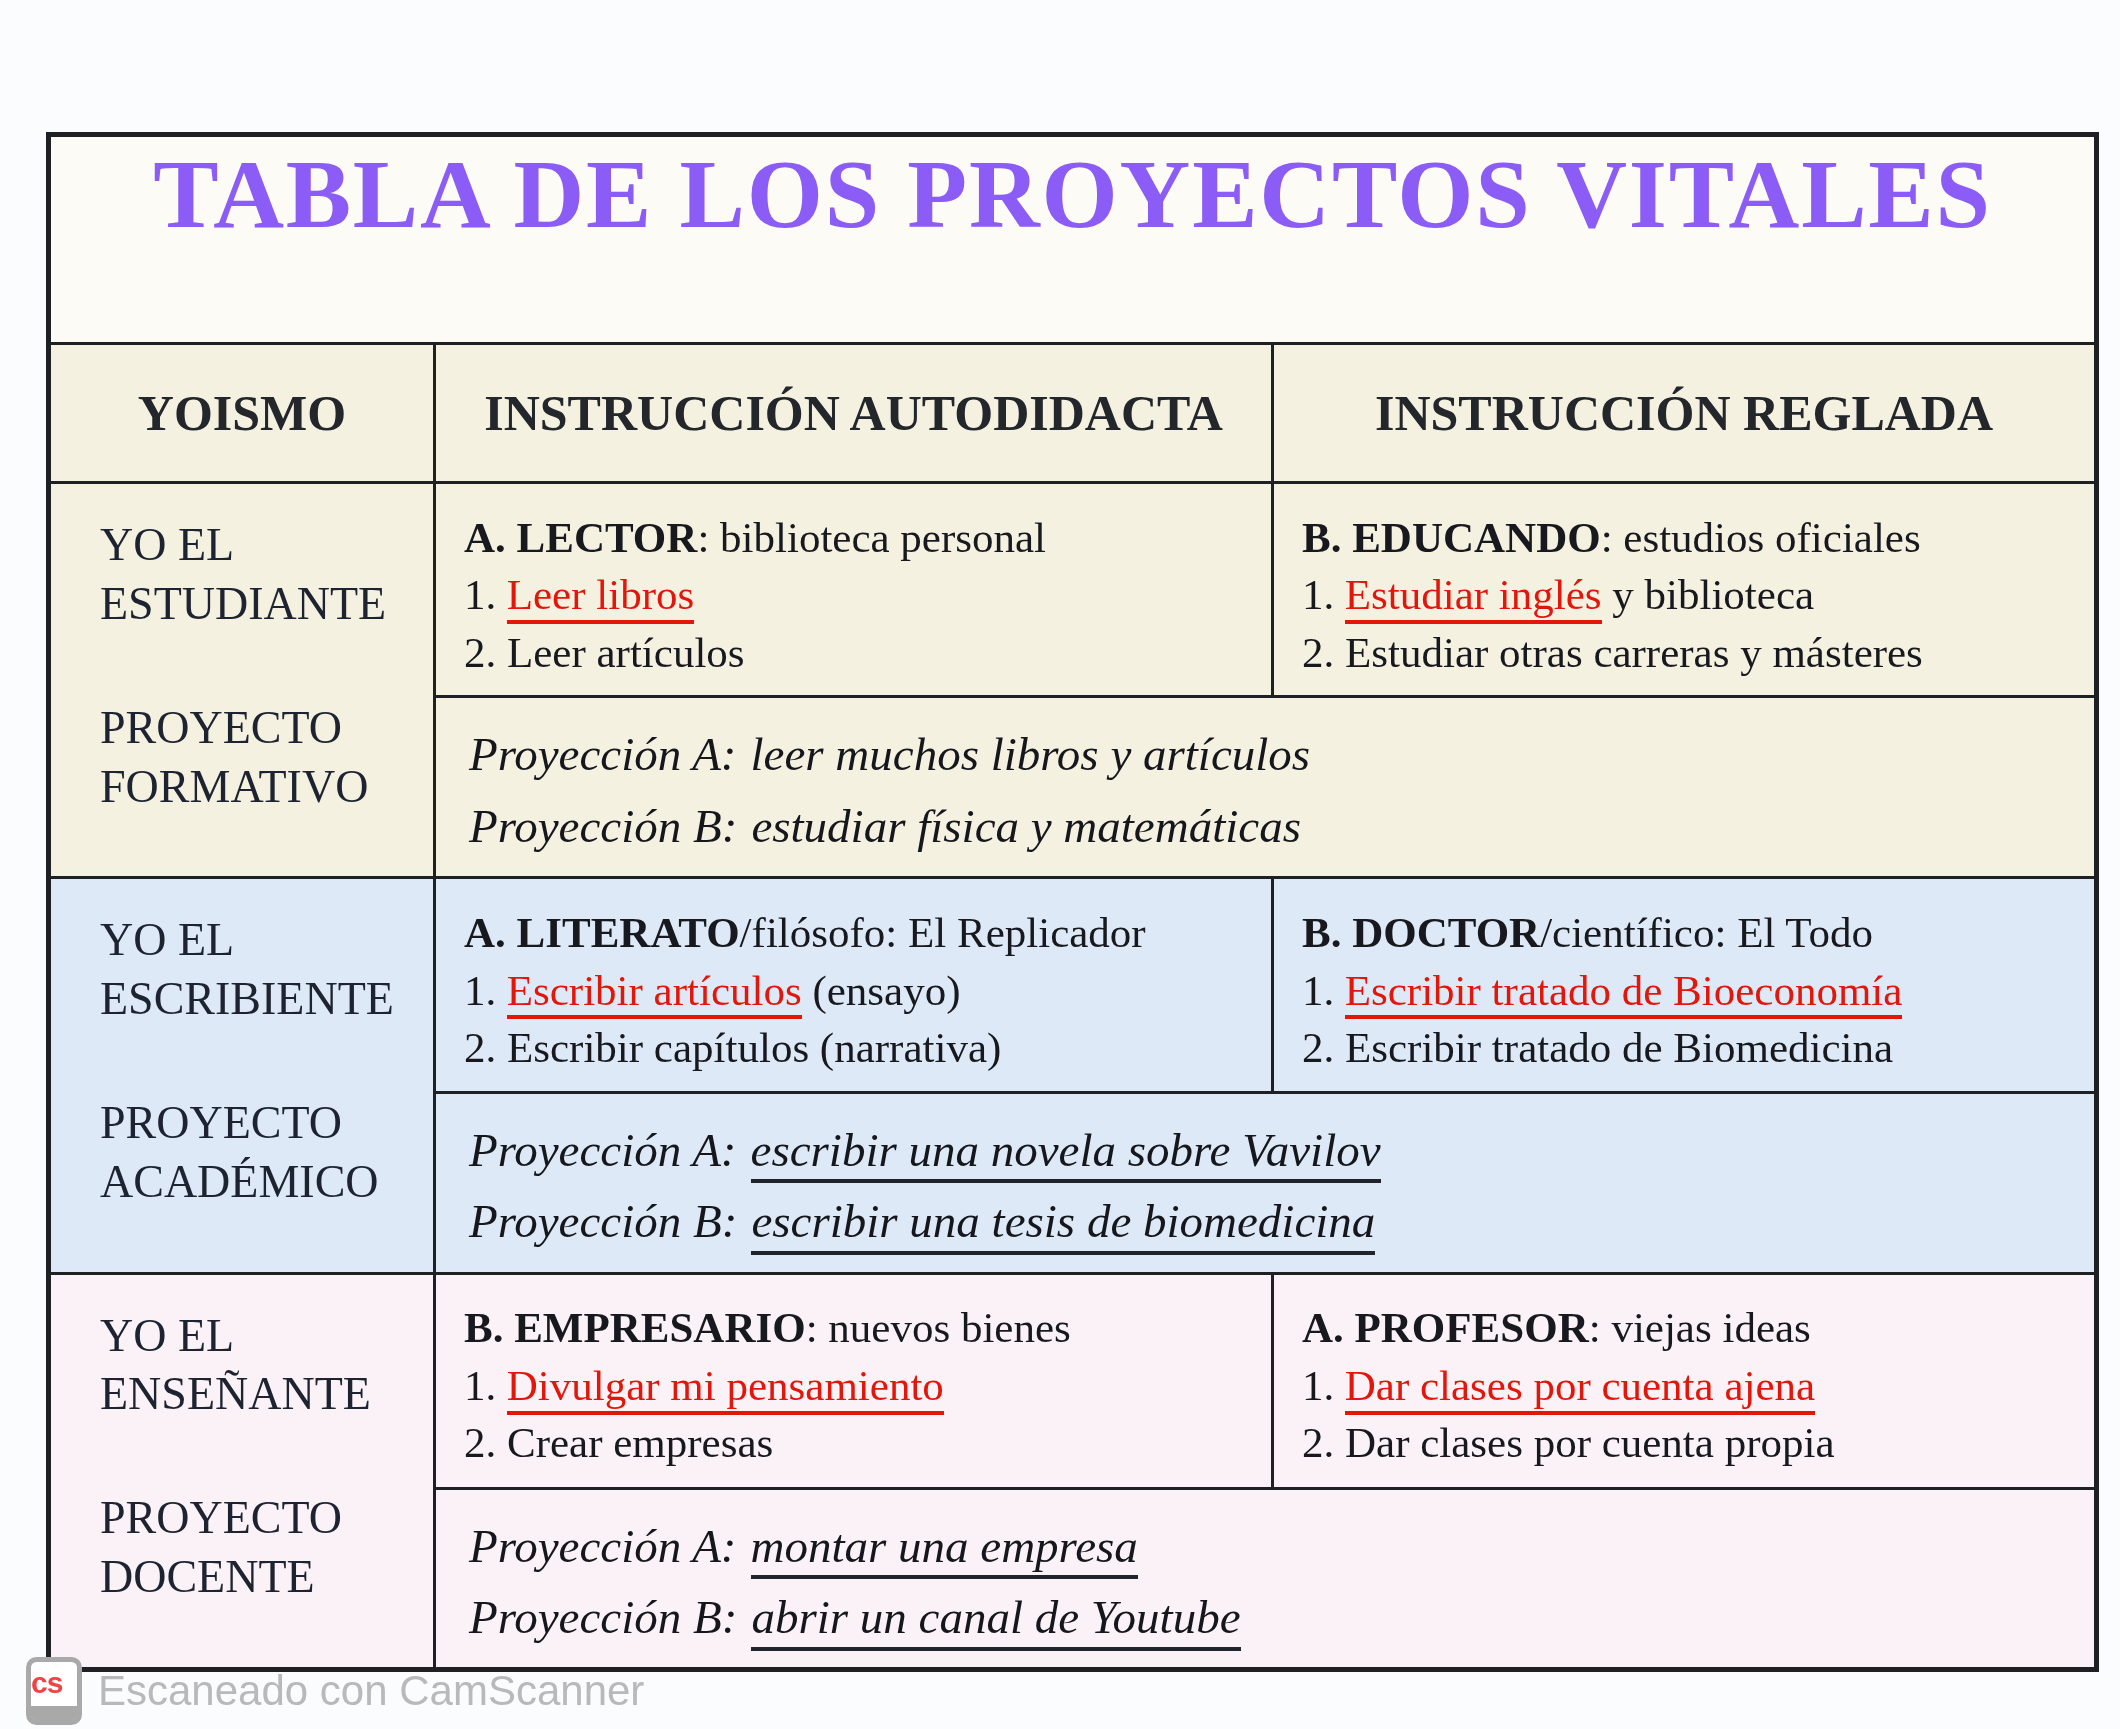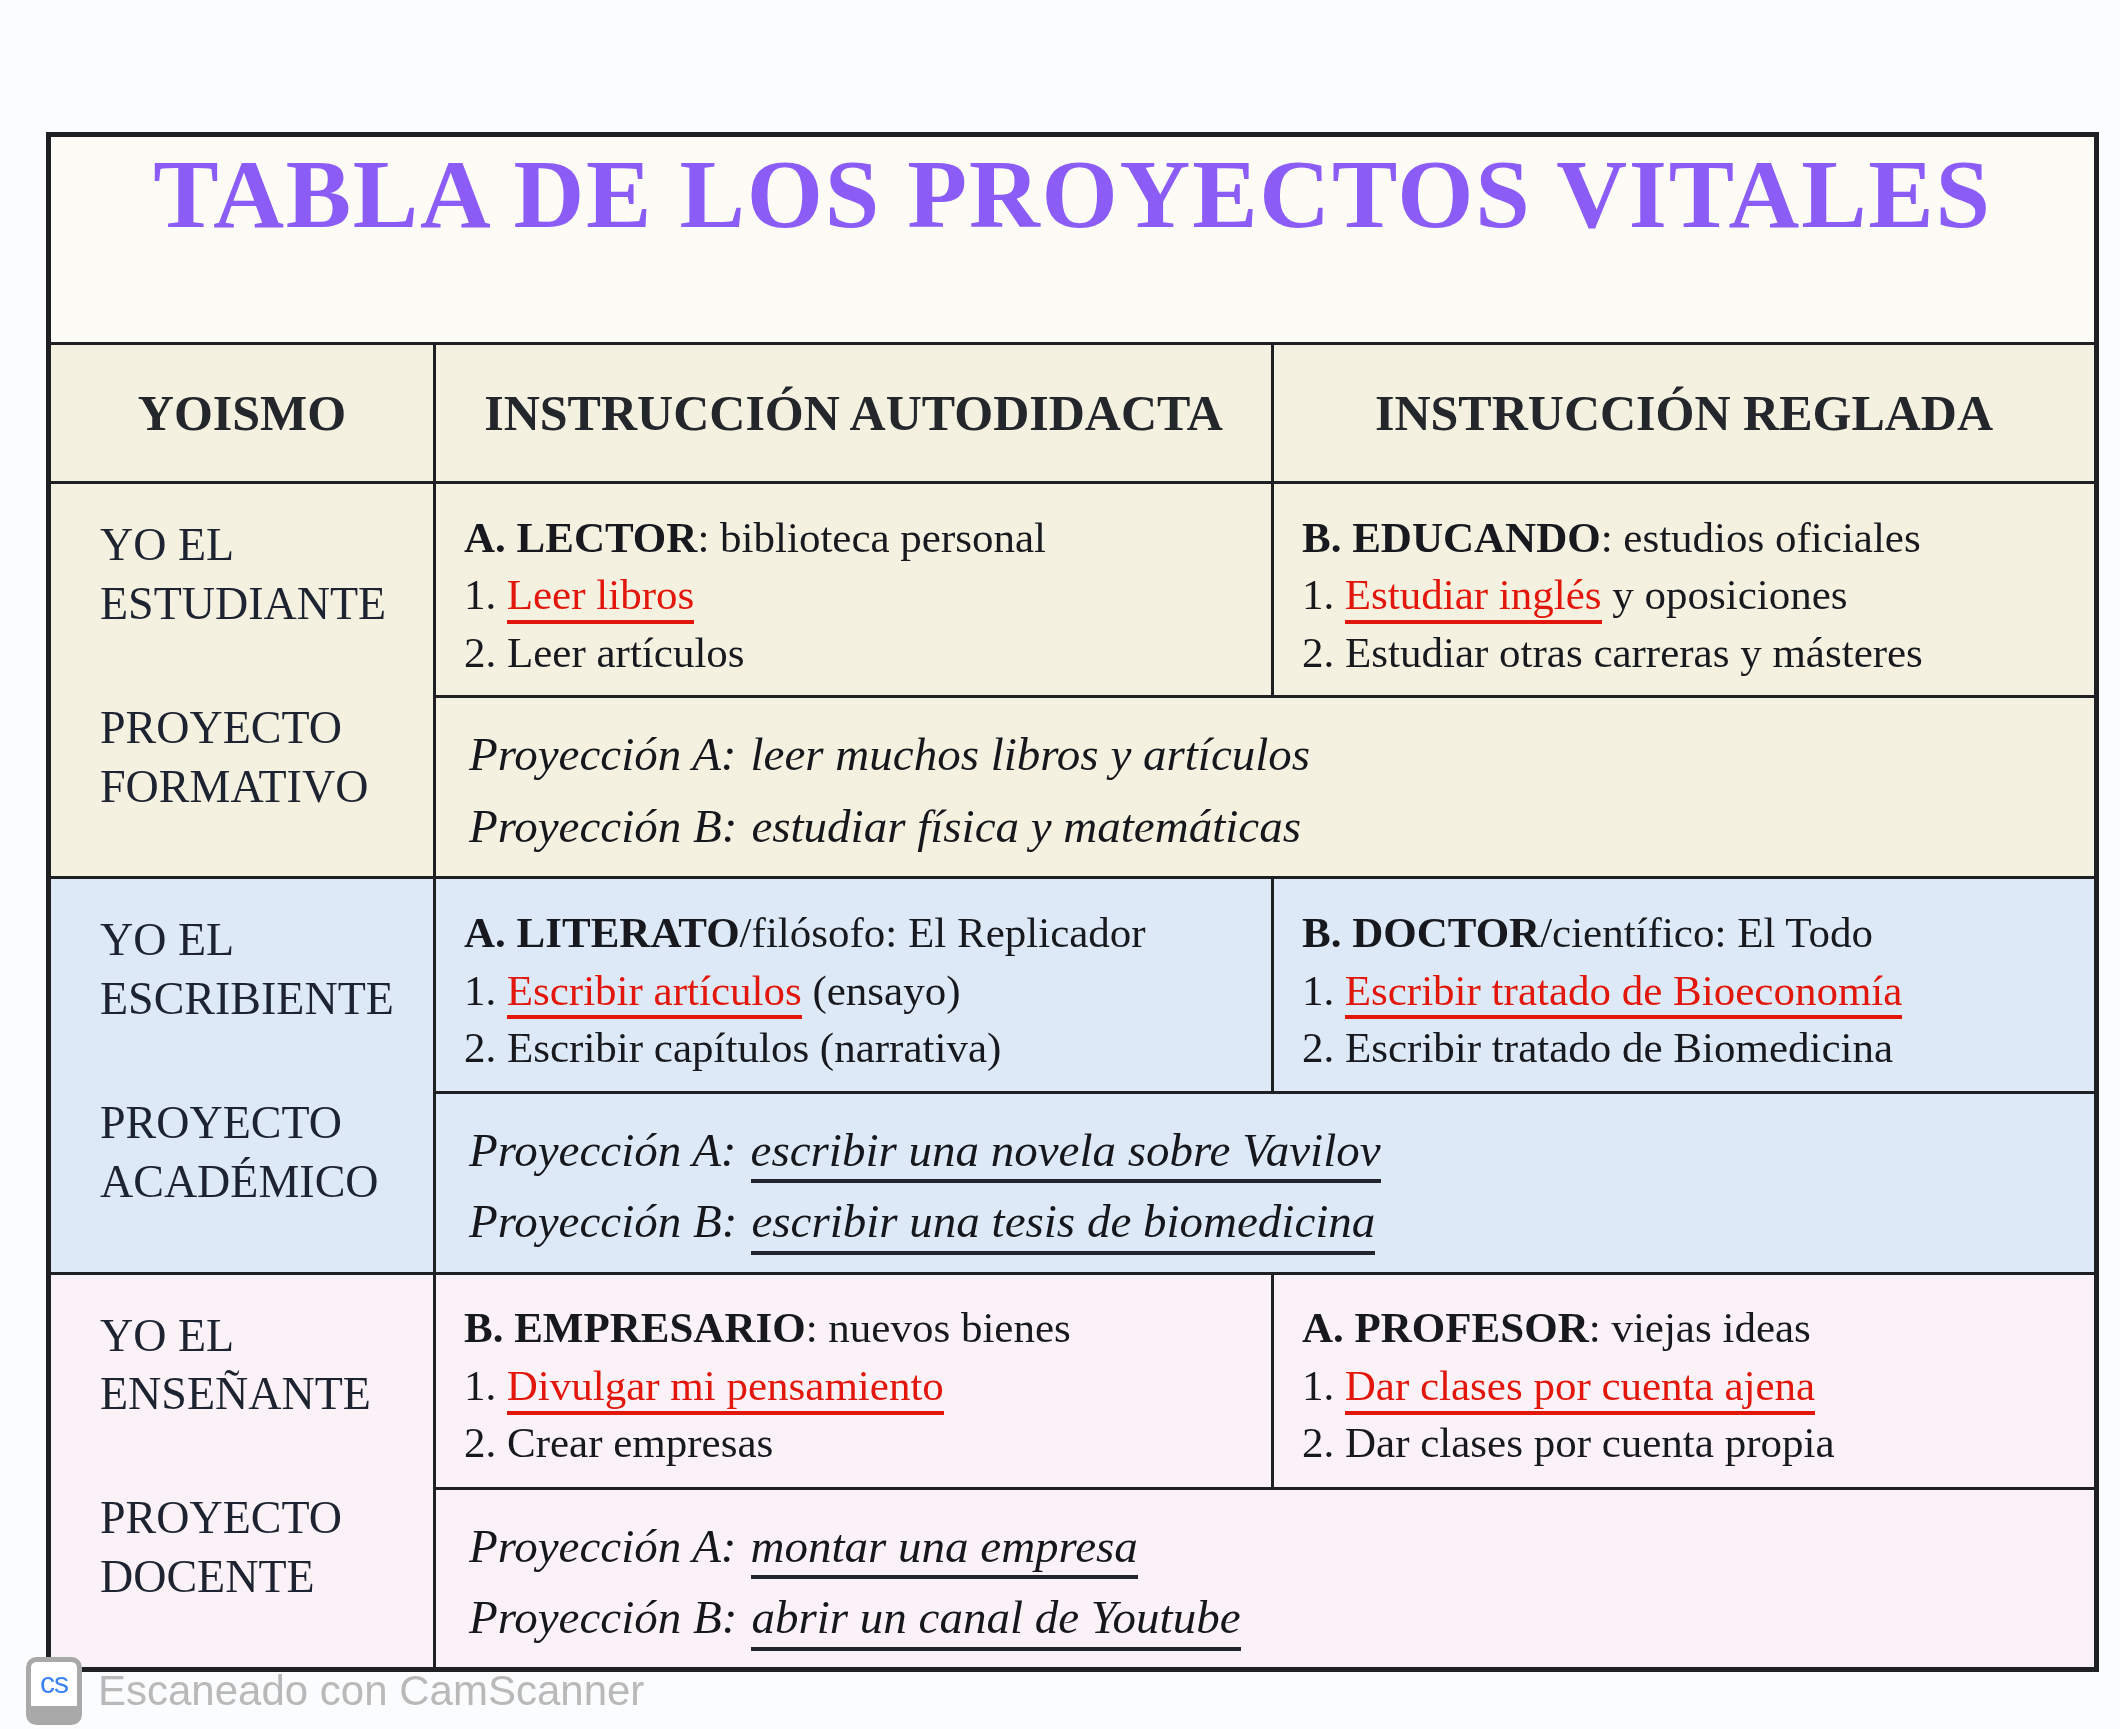--- a/index.html
+++ b/index.html
@@ -112,24 +112,23 @@
   .cs-icon .bar {
     position: absolute;
     left: 0; right: 0; bottom: 0;
     height: 14px;
     background: #a9a9a9;
     border-radius: 0 0 4.4px 4.4px;
   }
   .cs-icon .cs-text {
     position: absolute;
     top: 3.5px; left: 0; right: 0;
-    text-align: center;
     font-size: 30px;
-    font-weight: normal;
-    color: #3b82f6;
+    font-weight: bold;
+    color: #ef4444;
     letter-spacing: -0.9px;
   }
   .wm-label {
     font-size: 42px;
     color: #b9b9b9;
   }
 </style>
 </head>
 <body>
 
@@ -158,21 +157,21 @@
         <div class="id-block">YO EL ESTUDIANTE</div>
         <div class="proj-block">PROYECTO FORMATIVO</div>
       </td>
       <td class="main-cell bg0">
         <div class="hline"><span class="hb">A. LECTOR</span><span>: biblioteca personal</span></div>
         <div class="item"><span class="num">1.</span><span class="red-u">Leer libros</span><span></span></div>
         <div class="item">2. Leer artículos</div>
       </td>
       <td class="main-cell bg0">
         <div class="hline"><span class="hb">B. EDUCANDO</span><span>: estudios oficiales</span></div>
-        <div class="item"><span class="num">1.</span><span class="red-u">Estudiar inglés</span><span> y oposiciones</span></div>
+        <div class="item"><span class="num">1.</span><span class="red-u">Estudiar inglés</span><span> y biblioteca</span></div>
         <div class="item">2. Estudiar otras carreras y másteres</div>
       </td>
     </tr>
     <tr class="sub0">
       <td colspan="2" class="sub-cell bg0">
         <div><span class="plabel">Proyección A:</span><span>leer muchos libros y artículos</span></div>
         <div><span class="plabel">Proyección B:</span><span>estudiar física y matemáticas</span></div>
       </td>
     </tr>
 

